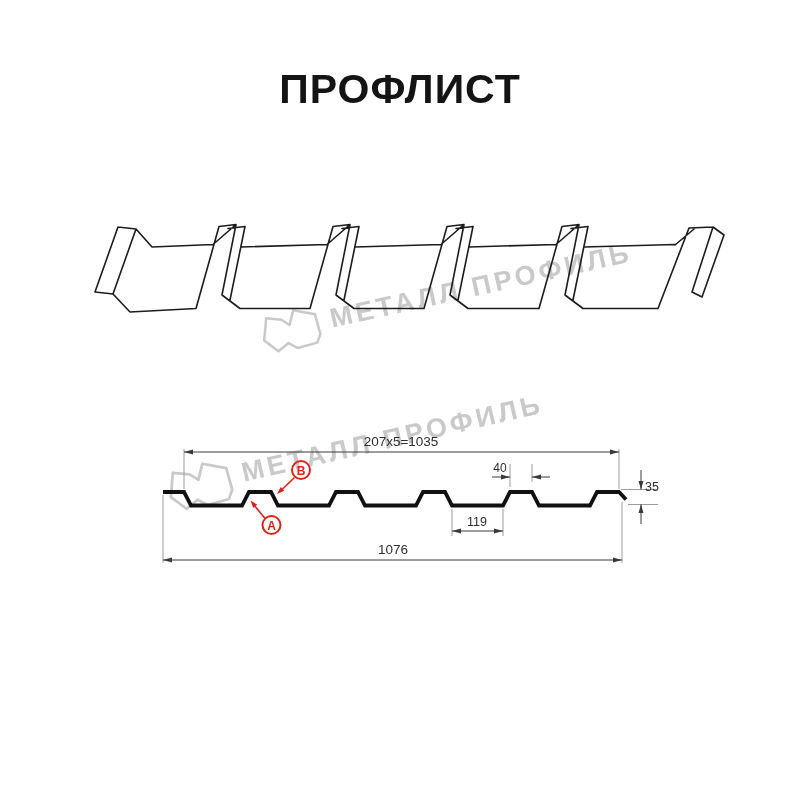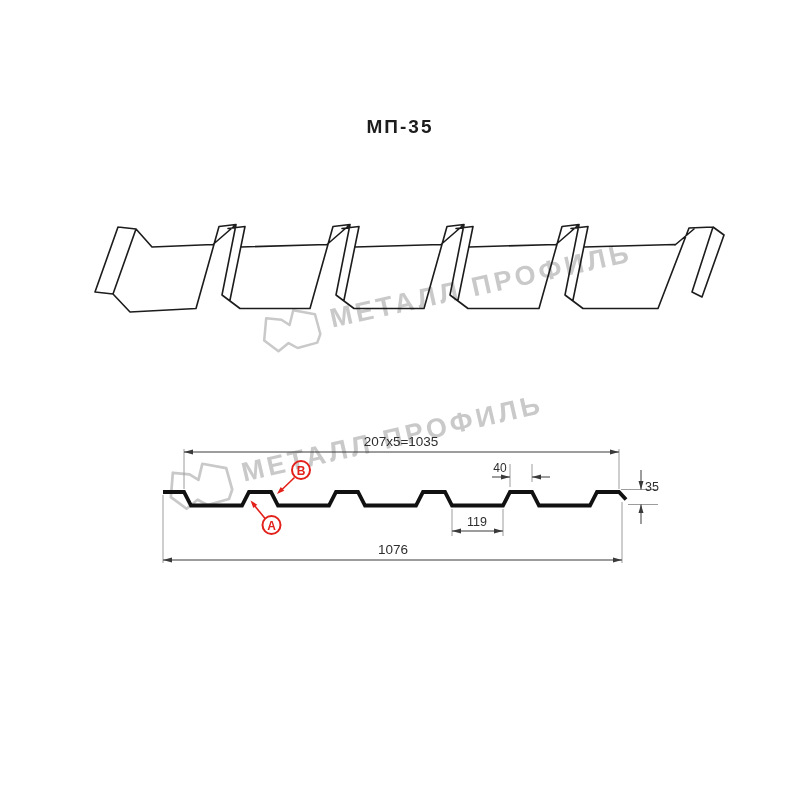--- a/index.html
+++ b/index.html
@@ -28,21 +28,21 @@
 
   svg.drawing{position:absolute;left:0;top:0;z-index:2;}
   .dim-text{font-family:"Liberation Sans",sans-serif;fill:#2e2e2e;}
   .marker-text{font-family:"Liberation Sans",sans-serif;fill:#e3211b;font-weight:bold;}
 </style>
 </head>
 <body>
 
 <div class="canvas">
 
-  <div class="page-subtitle">МП-35</div>
+  <div class="page-title">ПРОФЛИСТ</div>
 
   <div class="watermark wm1">
     <span class="wm-logo">
       <svg width="64" height="50" viewBox="0 0 66 50">
         <polygon points="5,34 12,12 27,17 34,24 41,10 62,19 63,40 58,48 37,49 29,42 17,48" fill="none" stroke="#c9c9c9" stroke-width="2.6" stroke-linejoin="round"></polygon>
       </svg>
     </span>
     <span class="wm-text">МЕТАЛЛ ПРОФИЛЬ</span>
   </div>
 

